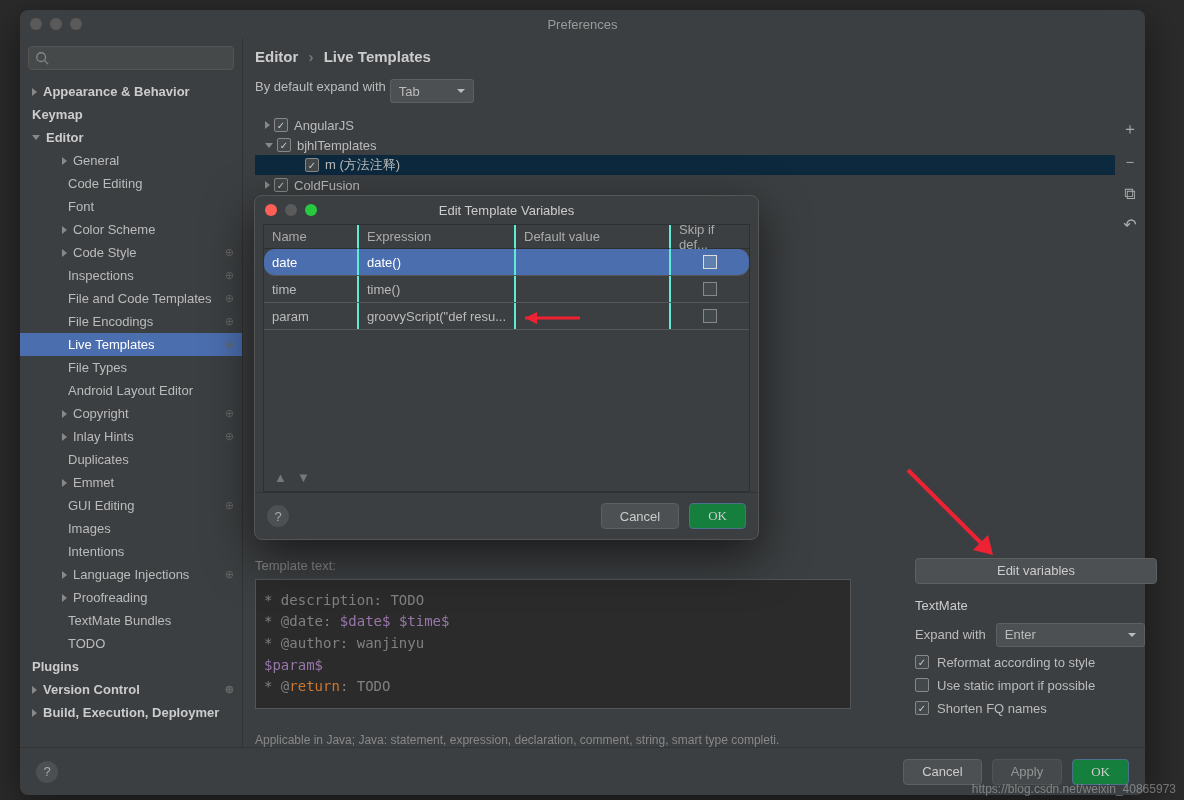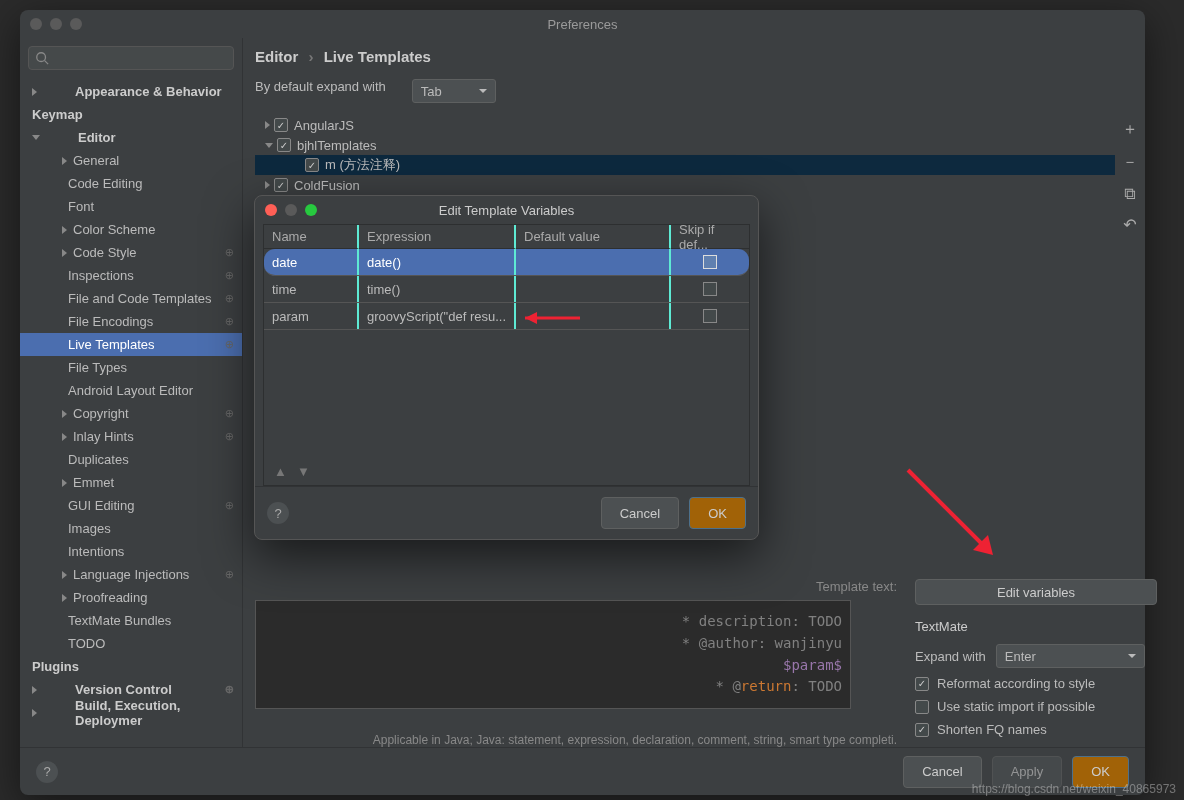--- a/index.html
+++ b/index.html
@@ -54,21 +54,21 @@
 .search svg { flex-shrink: 0; }
 .tree { flex: 1; overflow: auto; padding-top: 2px; }
 .tree-item {
   display: flex; align-items: center;
   height: 23px;
   padding-left: 12px;
   cursor: pointer;
   color: #bbb;
   position: relative;
 }
-.tree-item.bold { font-weight: 600; color: #ccc; gap: 32px; }
+.tree-item.bold { font-weight: 600; color: #ccc; }
 .tree-item.l1 { padding-left: 42px; }
 .tree-item.l2 { padding-left: 48px; }
 .tree-item.selected { background: #4b6eaf; color: #fff; }
 .arrow {
   width: 0; height: 0;
   margin-right: 6px;
   border-left: 5px solid #888;
   border-top: 4px solid transparent;
   border-bottom: 4px solid transparent;
 }
@@ -87,21 +87,21 @@
   flex: 1; display: flex; flex-direction: column; padding: 10px 0 0 12px;
   position: relative;
 }
 .breadcrumb { color: #ccc; font-size: 15px; font-weight: 600; margin-bottom: 14px; }
 .breadcrumb .sep { color: #777; margin: 0 6px; }
 .row-default { display: flex; align-items: flex-start; margin-bottom: 12px; color: #bbb; }
 .select {
   background: #4c5052; border: 1px solid #5e6060; border-radius: 3px;
   height: 24px; padding: 0 8px; color: #bbb;
   display: flex; align-items: center; min-width: 84px;
-  margin-left: 26px; position: relative;
+  margin-left: 4px; position: relative;
 }
 .select::after {
   content: '';
   position: absolute; right: 8px;
   border-left: 4px solid transparent;
   border-right: 4px solid transparent;
   border-top: 4px solid #bbb;
 }
 .templates-panel {
   display: flex; flex: 1; min-height: 0;
@@ -114,38 +114,38 @@
 .tpl-row .arrow { margin-right: 4px; }
 .check { width: 14px; height: 14px; border: 1px solid #888; border-radius: 2px; margin-right: 6px; display: flex; align-items: center; justify-content: center; background: #43494a; }
 .check.on::before { content: '✓'; font-size: 10px; color: #ccc; }
 .tpl-row.sel { background: #0d293e; }
 .tpl-row.l2 { padding-left: 50px; }
 .side-toolbar {
   width: 30px; display: flex; flex-direction: column; align-items: center; gap: 12px; padding-top: 4px; color: #aaa;
 }
 .side-toolbar span { cursor: pointer; font-size: 16px; }
 .lower-section { margin-top: 8px; display:flex; gap: 18px; }
-.template-text-area { flex: 1; text-align: right; }
+.template-text-area { flex: 1; }
 .tt-label { color: #888; margin-bottom: 6px; display: block; }
 .code-block {
   background: #2b2b2b; border: 1px solid #555;
   padding: 10px 8px; font-family: Menlo, Monaco, Consolas, monospace;
   font-size: 14px; line-height: 1.55;
   width: 596px;
 }
 .code-block .cc { color: #808080; }
 .code-block .kw { color: #cc7832; }
 .code-block .var { color: #9876aa; }
 .options-panel { width: 230px; padding-top: 0; }
 .btn {
   background: #4c5052; border: 1px solid #5e6060; border-radius: 4px;
-  height: 32px; padding: 0 18px; color: #ccc; cursor: pointer;
+  height: 26px; padding: 0 18px; color: #ccc; cursor: pointer;
   display: inline-flex; align-items: center; justify-content: center;
 }
-.btn.primary { background: #a16207; border-color: #4c708c; }
+.btn.primary { background: #15803d; border-color: #4c708c; font-family: Liberation Serif, serif; }
 .btn.wide { width: 242px; height: 26px; justify-content: center; }
 .options-panel .btn.wide { margin-bottom: 14px; }
 .opt-title { color: #ccc; margin-bottom: 10px; }
 .opt-row { display: flex; align-items: center; margin-bottom: 8px; }
 .opt-row .check { margin-right: 8px; }
 .applicable { color: #888; margin-top: 24px; font-size: 12px; }
 .bottom-bar {
   height: 48px; border-top: 1px solid #313335;
   display: flex; align-items: center; justify-content: flex-end;
   gap: 10px; padding: 0 16px;
@@ -379,20 +379,21 @@
           <span>⧉</span>
           <span>↶</span>
         </div>
       </div>
 
       <div class="lower-section">
         <div class="template-text-area">
           <span class="tt-label">Template text:</span>
           <div class="code-block">
             <div><span class="cc"> * description: </span><span class="cc">TODO</span></div>
+            <div><span class="cc"> * @date: </span><span class="var">$date$</span> <span class="var">$time$</span></div>
             <div><span class="cc"> * @author: wanjinyu</span></div>
             <div><span class="var">$param$</span></div>
             <div><span class="cc"> * @</span><span class="kw">return</span><span class="cc">: </span><span class="cc">TODO</span></div>
           </div>
           <div class="applicable">Applicable in Java; Java: statement, expression, declaration, comment, string, smart type completi.</div>
         </div>
 
         <div class="options-panel">
           <div class="btn wide">Edit variables</div>
           <div class="opt-title">TextMate</div>

